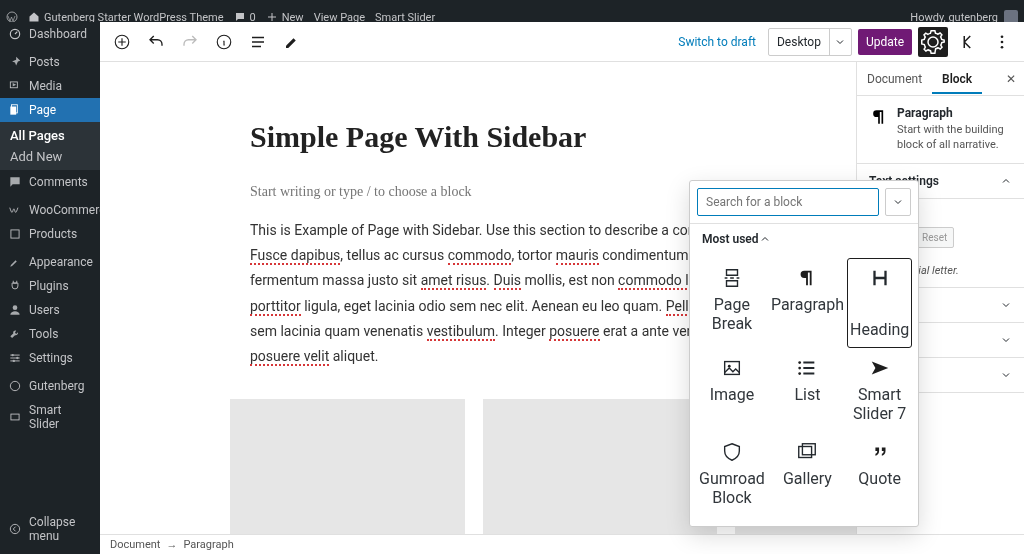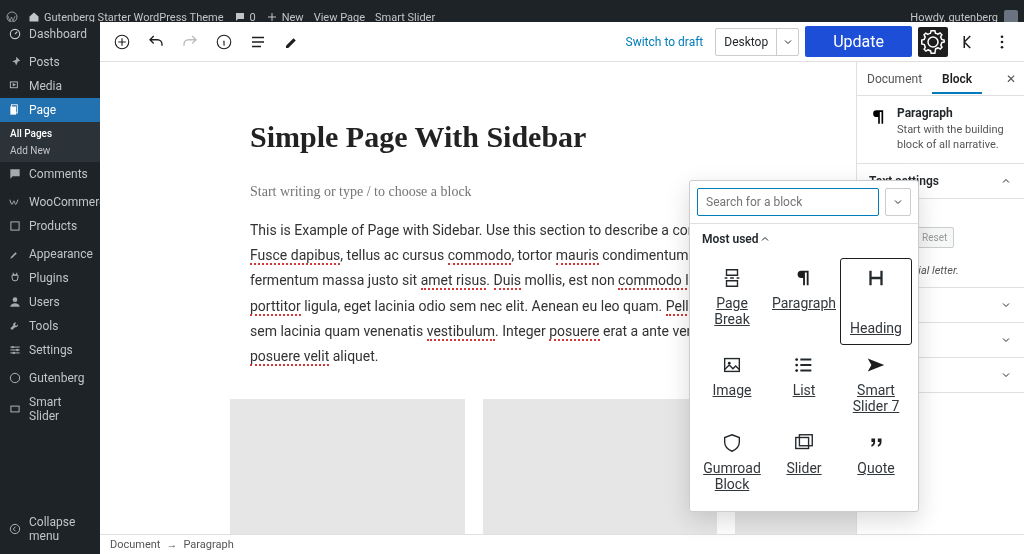--- a/index.html
+++ b/index.html
@@ -14,37 +14,37 @@
 .ab-avatar { width: 14px; height: 14px; background: #6b7280; border-radius: 2px; }
 
 
 .wp-sidebar { position: absolute; top: 22px; left: 0; bottom: 0; width: 100px; background: #1d2327; color: #c3c4c7; font-size: 12px; }
 .wp-sidebar .menu-item { display: flex; align-items: center; gap: 7px; padding: 5px 8px; cursor: pointer; }
 .wp-sidebar .menu-item svg { width: 14px; height: 14px; fill: #a7aaad; flex-shrink: 0; }
 .wp-sidebar .menu-item.active { background: #2271b1; color: #fff; position: relative; }
 .wp-sidebar .menu-item.active::after { content: ""; position: absolute; right: -6px; top: 50%; margin-top: -6px; border: 6px solid transparent; border-right-color: #f1f1f1; }
 .wp-sidebar .menu-item.active svg { fill: #fff; }
 .wp-sidebar .submenu { background: #2c3338; padding: 3px 0; }
-.wp-sidebar .submenu div { padding: 3px 10px; font-size: 10px; color: #c3c4c7; cursor: pointer; }
+.wp-sidebar .submenu div { padding: 3px 10px; font-size: 13px; color: #c3c4c7; cursor: pointer; }
 .wp-sidebar .submenu div.sub-active { color: #fff; font-weight: 500; }
 .wp-sidebar .sep { height: 4px; }
 .wp-sidebar .collapse { position: absolute; bottom: 6px; left: 0; right: 0; }
 
 
 .editor { position: absolute; top: 22px; left: 100px; right: 0; bottom: 0; background: #fff; display: flex; flex-direction: column; justify-content: flex-end; }
 .ed-header { height: 40px; border-bottom: 1px solid #e0e0e0; display: flex; align-items: center; padding: 0 8px; gap: 6px; }
 .hbtn { width: 28px; height: 28px; display: inline-flex; align-items: center; justify-content: center; border-radius: 2px; cursor: pointer; color: #1e1e1e; }
 .hbtn svg { width: 18px; height: 18px; fill: currentColor; }
 .hbtn.disabled { color: #bcbcbc; cursor: default; }
 .ed-header .right { margin-left: auto; display: flex; align-items: center; gap: 6px; }
 .switch-draft { color: #007cba; font-size: 12px; padding: 4px 6px; cursor: pointer; }
 .device-select { display: flex; align-items: center; border: 1px solid #ccc; border-radius: 2px; height: 28px; font-size: 12px; }
 .device-select span { padding: 0 8px; }
 .device-select .dd { border-left: 1px solid #ccc; width: 22px; height: 100%; display: flex; align-items: center; justify-content: center; }
-.btn-primary { background: #1d4ed8; color: #fff; border: none; padding: 6px 28px; border-radius: 2px; font-size: 16px; cursor: pointer; }
+.btn-primary { background: #701a75; color: #fff; border: none; padding: 6px 8px; border-radius: 2px; font-size: 12px; cursor: pointer; }
 .btn-icon-square { width: 30px; height: 30px; background: #1e1e1e; color: #fff; display: inline-flex; align-items: center; justify-content: center; border-radius: 2px; cursor: pointer; }
 
 
 .canvas { flex: 1; overflow: auto; position: relative; padding: 58px 0 20px; }
 .page-title { font-family: Georgia, serif; font-size: 30px; font-weight: 700; color: #222; padding: 0 20px; max-width: 700px; margin: 0 0 30px 130px; }
 .placeholder-line { color: #757575; font-family: Georgia, serif; font-size: 14px; padding: 0 20px; margin: 0 0 18px 130px; }
 .body-text { font-family: Georgia, serif; font-size: 14px; line-height: 1.8; color: #333; padding: 0 20px; margin: 0 0 30px 130px; max-width: 580px; }
 .body-text .u { border-bottom: 2px dotted #d63638; }
 .gallery-row { display: flex; gap: 18px; margin: 0 0 24px 130px; max-width: 740px; }
 .gallery-row .img { flex: 1; height: 160px; background: #e6e6e6; }
@@ -75,21 +75,21 @@
 
 
 .inserter-pop { position: absolute; top: 180px; right: 105px; width: 230px; background: #fff; border: 1px solid #ccc; border-radius: 3px; box-shadow: 0 8px 24px rgba(0,0,0,.15); z-index: 50; }
 .inserter-search { display: flex; padding: 7px; gap: 6px; border-bottom: 1px solid #e0e0e0; }
 .inserter-search input { flex: 1; height: 28px; border: 1.5px solid #007cba; border-radius: 2px; padding: 0 8px; font-size: 12px; outline: none; }
 .inserter-search .dd { width: 26px; height: 28px; border: 1px solid #ccc; border-radius: 2px; display: flex; align-items: center; justify-content: center; }
 .inserter-section-head { display: flex; align-items: center; justify-content: flex-start; padding: 8px 12px; font-size: 12px; font-weight: 600; cursor: pointer; }
 .inserter-grid { display: grid; grid-template-columns: repeat(3,1fr); gap: 0; padding: 4px 6px 10px; }
 .inserter-item { display: flex; flex-direction: column; align-items: center; gap: 6px; padding: 8px 2px; border: 1px solid transparent; border-radius: 3px; cursor: pointer; }
 .inserter-item svg { width: 22px; height: 22px; fill: #1e1e1e; }
-.inserter-item span { font-size: 14px; color: #32373c; text-align: center; text-decoration: underline; }
+.inserter-item span { font-size: 16px; color: #32373c; text-align: center; }
 .inserter-item.selected { border-color: #1e1e1e; gap: 31px; }
 .chev { width: 12px; height: 12px; }
 </style>
 </head>
 <body>
 
 <div class="adminbar">
   <div class="ab-left">
     <span>
         <svg viewBox="0 0 24 24">
@@ -431,21 +431,21 @@
         <svg viewBox="0 0 24 24">
           <path d="M12 3l8 3v5c0 5-3 8-8 10-5-2-8-5-8-10V6z" fill="none" stroke="currentColor" stroke-width="1.5"></path>
         </svg>
         <span>Gumroad Block</span>
       </div>
     <div class="inserter-item">
         <svg viewBox="0 0 24 24">
           <rect x="3" y="6" width="14" height="12" fill="none" stroke="currentColor" stroke-width="1.5"></rect>
           <rect x="7" y="3" width="14" height="12" fill="none" stroke="currentColor" stroke-width="1.5"></rect>
         </svg>
-        <span>Slider</span>
+        <span>Gallery</span>
       </div>
     <div class="inserter-item">
         <svg viewBox="0 0 24 24">
           <path d="M7 7h4v4c0 3-2 5-4 5v-2c1 0 2-1 2-3H7zM14 7h4v4c0 3-2 5-4 5v-2c1 0 2-1 2-3h-2z"></path>
         </svg>
         <span>Quote</span>
       </div>
   </div>
 </div>
 

